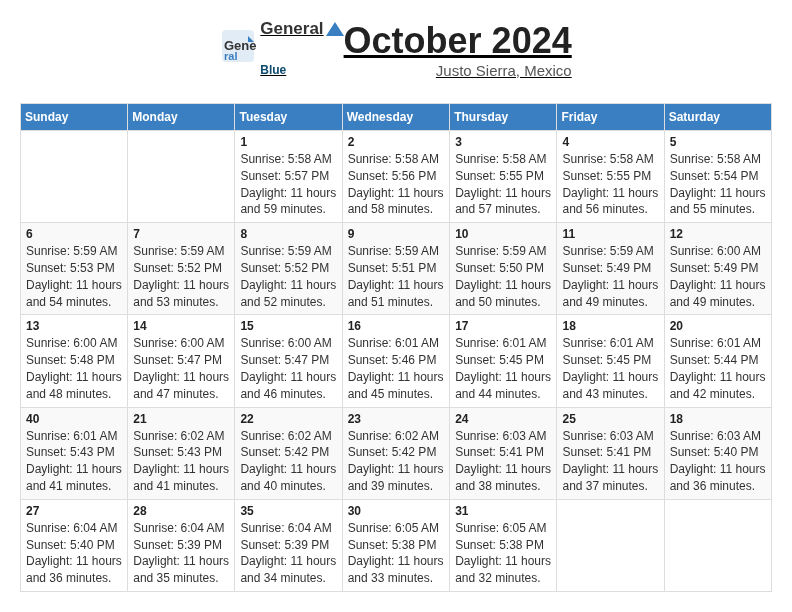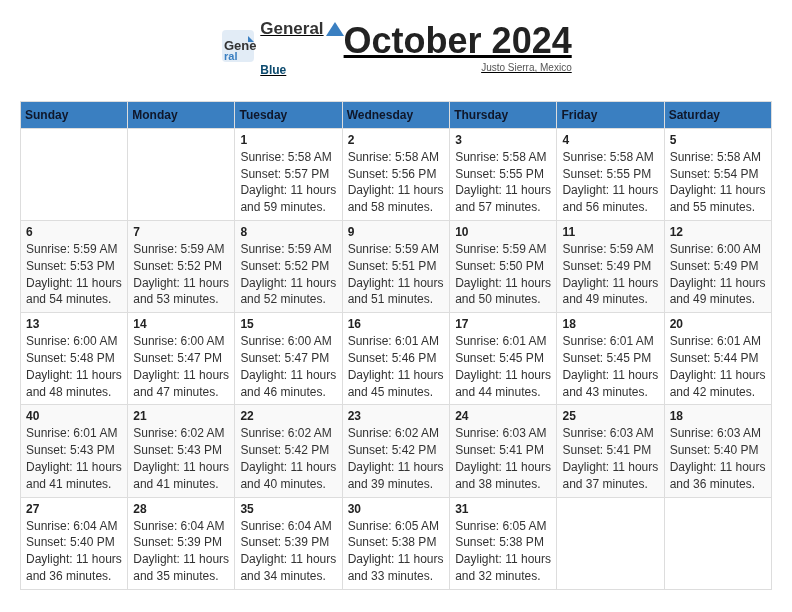--- a/index.html
+++ b/index.html
@@ -24,31 +24,31 @@
     }
     .title-block {
       text-align: right;
     }
     .title-month {
       font-size: 36px;
       font-weight: bold;
       color: #222;
     }
     .title-location {
-      font-size: 10px;
+      font-size: 15px;
       color: #555;
     }
     .calendar {
       width: 100%;
       border-collapse: collapse;
       font-size: 11px;
     }
     .calendar thead tr th {
       background-color: #3a7fc1;
-      color: #0f172a;
+      color: #ffffff;
       font-weight: bold;
       font-size: 12px;
       padding: 6px 4px;
       border: 1px solid #ddd;
       text-align: left;
     }
     .calendar tbody tr td {
       vertical-align: top;
       border: 1px solid #ddd;
       padding: 4px 5px;

